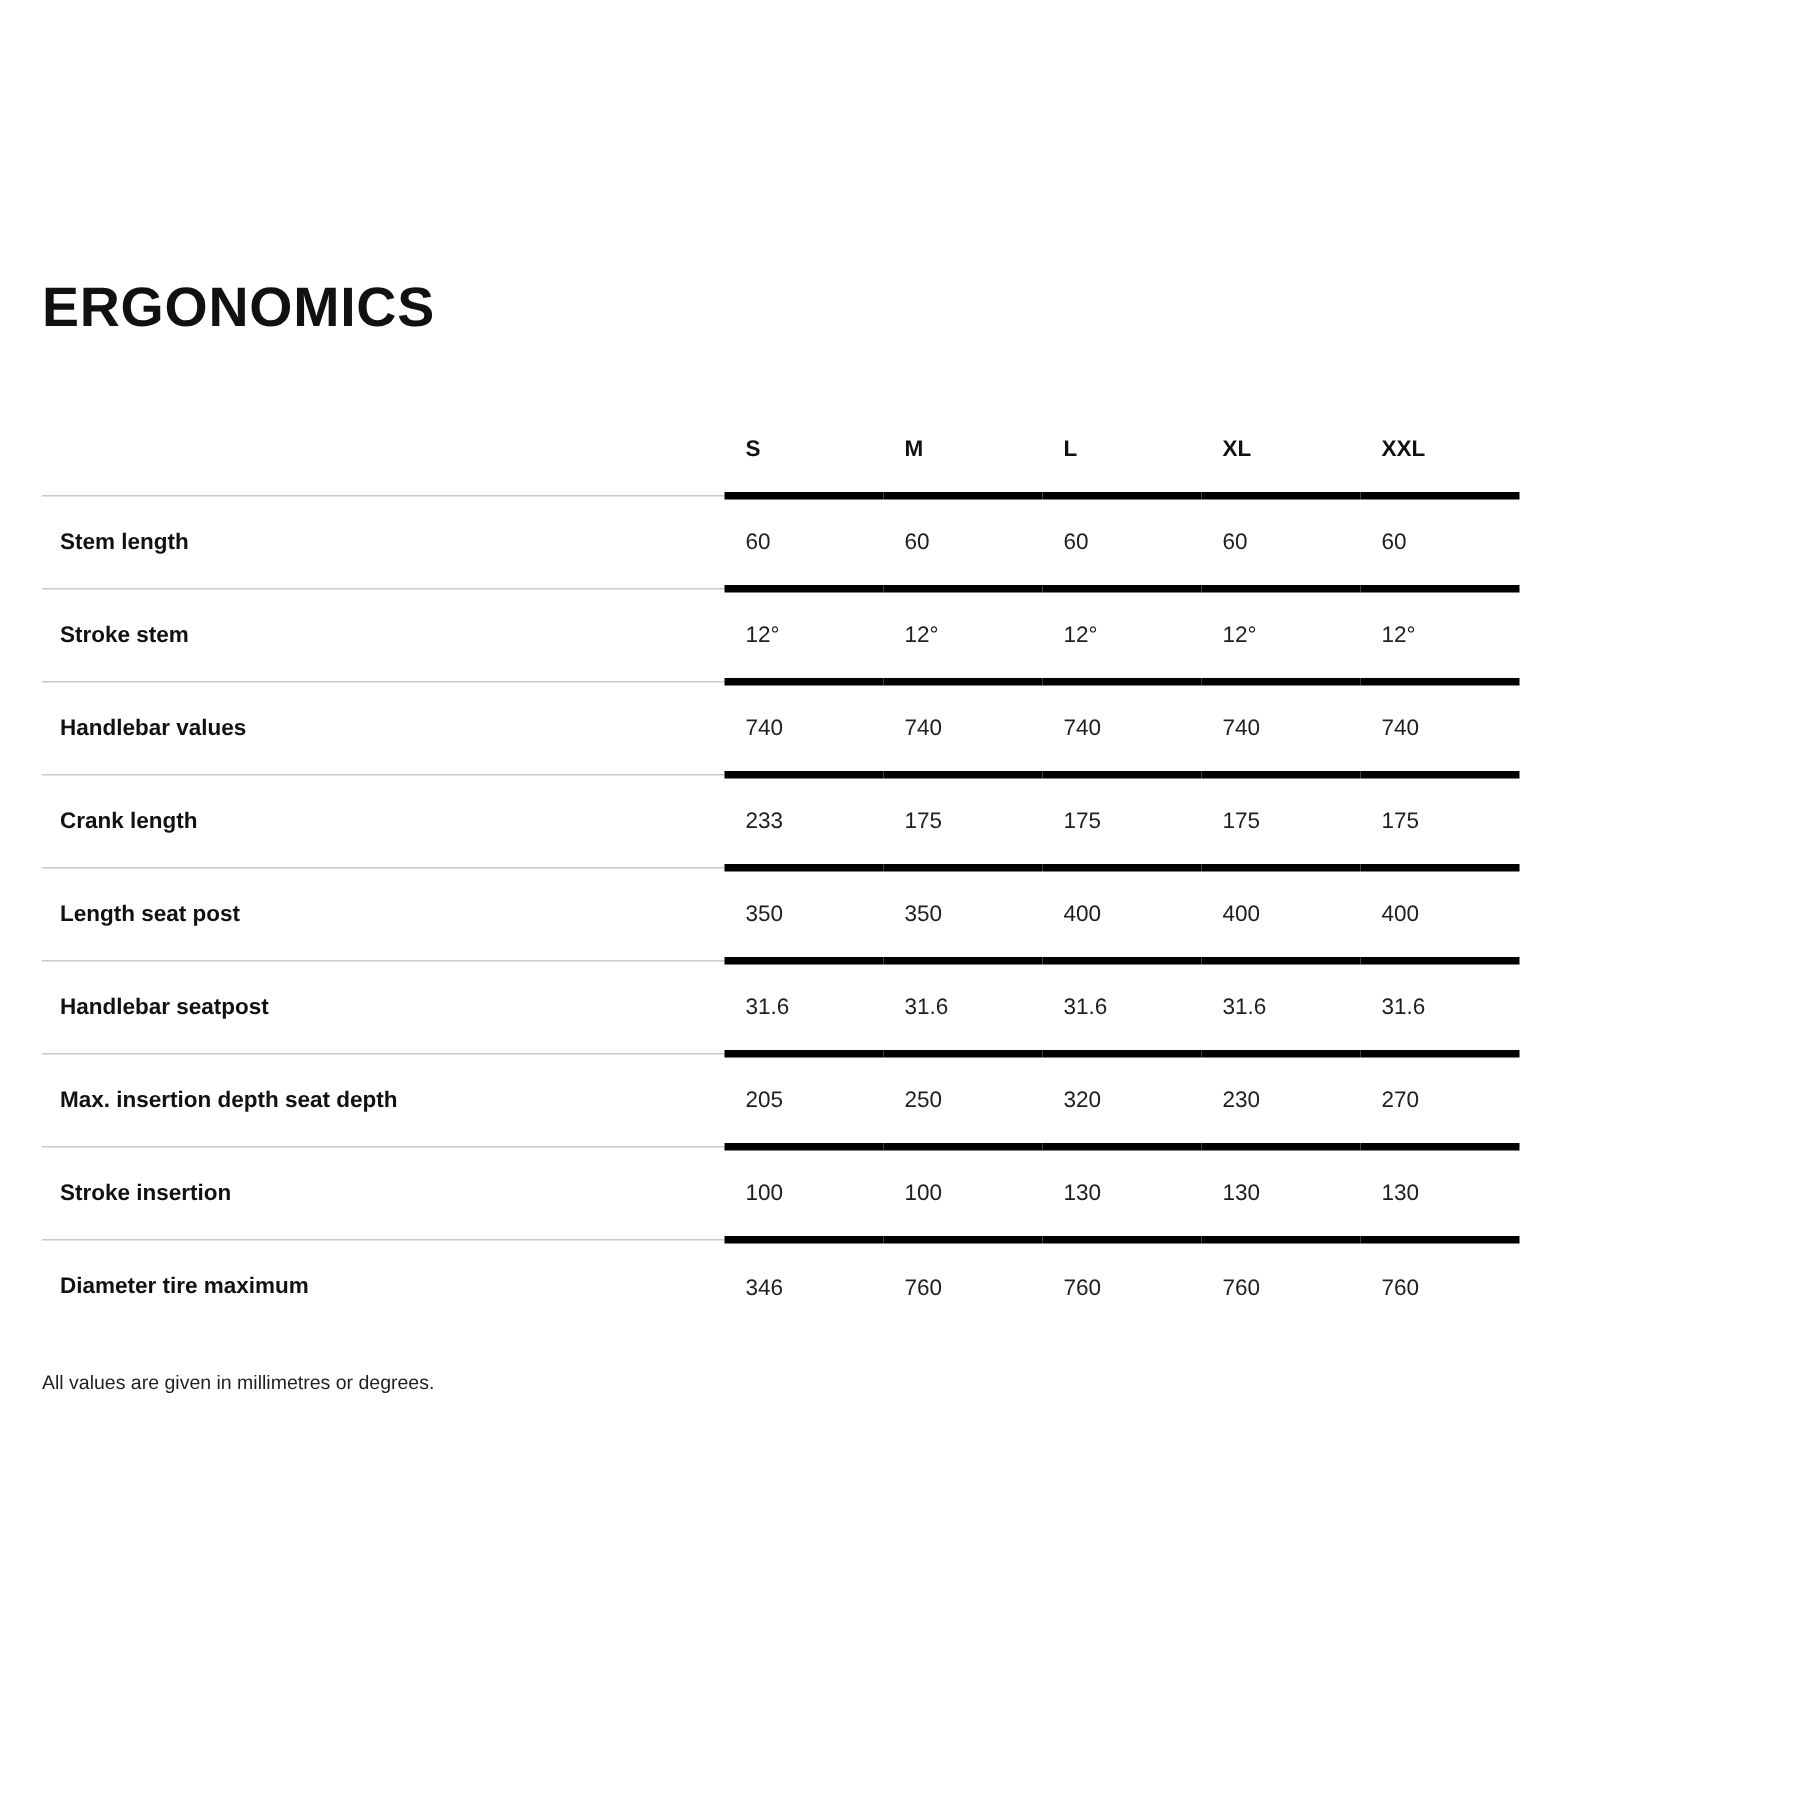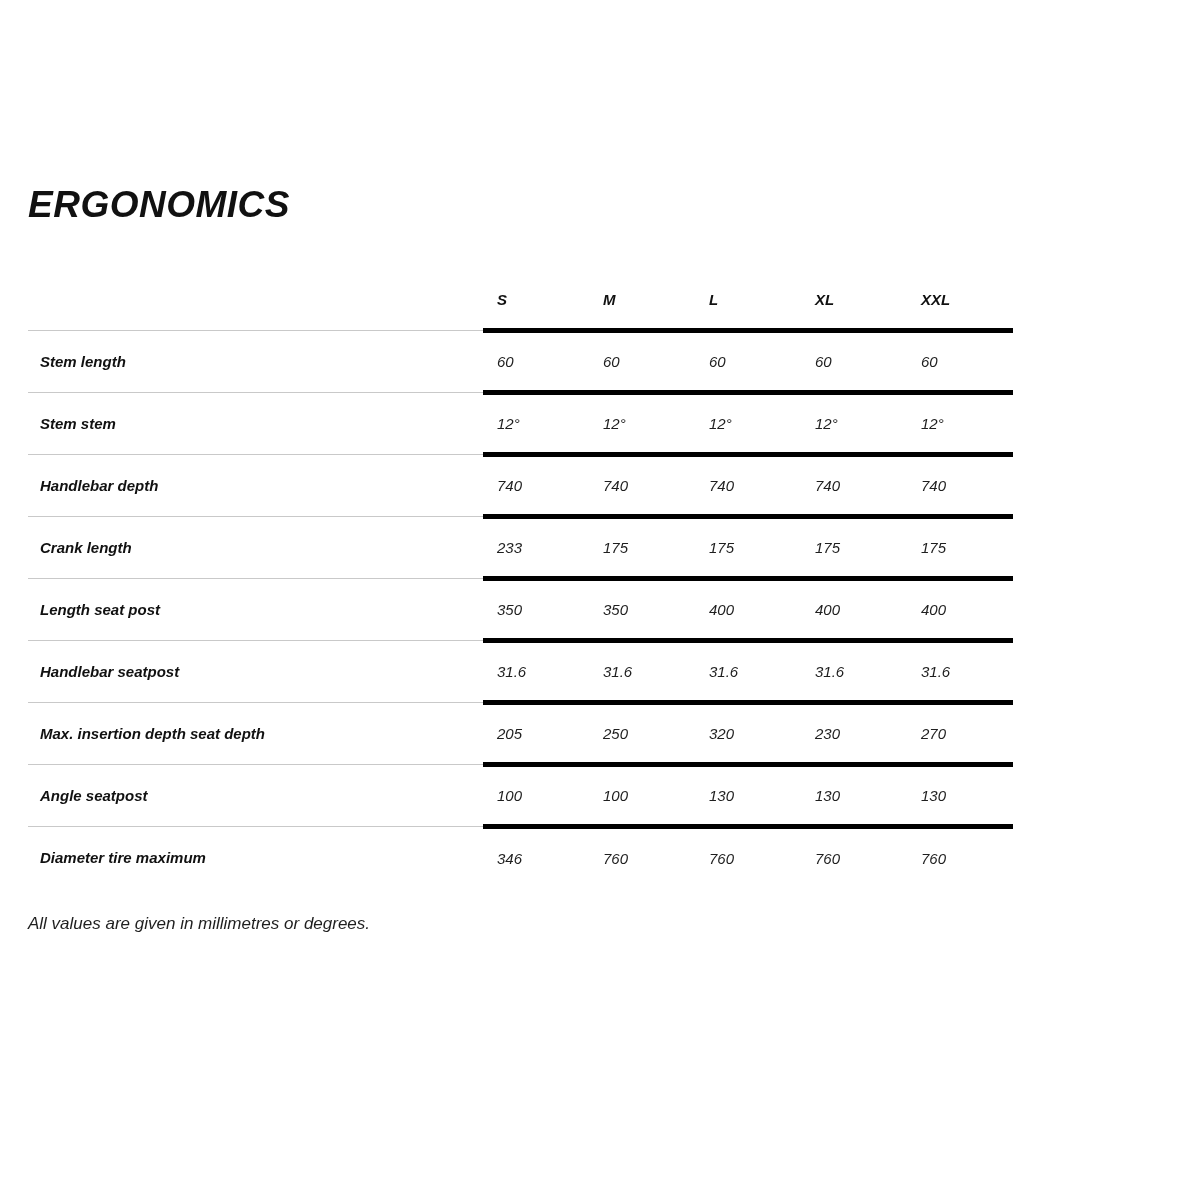--- a/index.html
+++ b/index.html
@@ -9,21 +9,20 @@
     height: 1200px;
     font-family: "Liberation Sans", sans-serif;
     color: #1a1a1a;
     overflow: hidden;
   }
   .page {
     position: relative;
     width: 1200px;
     height: 1200px;
     background: #ffffff;
-    font-style: italic;
   }
   .content {
     position: absolute;
     left: 28px;
     top: 185px;
     width: 985px;
   }
   h1.title {
     font-size: 37px;
     line-height: 1.1;
@@ -61,21 +60,21 @@
     border-top: 1px solid #c9c9c9;
   }
   tbody td {
     font-weight: normal;
     color: #1f1f1f;
     padding-left: 14px;
     border-top: 5px solid #000000;
   }
   p.footnote {
     margin-top: 25px;
-    font-size: 17px;
+    font-size: 13px;
     color: #1f1f1f;
   }
 </style>
 </head>
 <body>
 
 <div class="page">
   <div class="content">
 
     <h1 class="title">ERGONOMICS</h1>
@@ -103,30 +102,30 @@
   <tr>
     <th class="row-label">Stem length</th>
     <td>60</td>
     <td>60</td>
     <td>60</td>
     <td>60</td>
     <td>60</td>
   </tr>
 
   <tr>
-    <th class="row-label">Stem stem</th>
+    <th class="row-label">Stroke stem</th>
     <td>12°</td>
     <td>12°</td>
     <td>12°</td>
     <td>12°</td>
     <td>12°</td>
   </tr>
 
   <tr>
-    <th class="row-label">Handlebar depth</th>
+    <th class="row-label">Handlebar values</th>
     <td>740</td>
     <td>740</td>
     <td>740</td>
     <td>740</td>
     <td>740</td>
   </tr>
 
   <tr>
     <th class="row-label">Crank length</th>
     <td>233</td>
@@ -157,21 +156,21 @@
   <tr>
     <th class="row-label">Max. insertion depth seat depth</th>
     <td>205</td>
     <td>250</td>
     <td>320</td>
     <td>230</td>
     <td>270</td>
   </tr>
 
   <tr>
-    <th class="row-label">Angle seatpost</th>
+    <th class="row-label">Stroke insertion</th>
     <td>100</td>
     <td>100</td>
     <td>130</td>
     <td>130</td>
     <td>130</td>
   </tr>
 
   <tr>
     <th class="row-label">Diameter tire maximum</th>
     <td>346</td>

